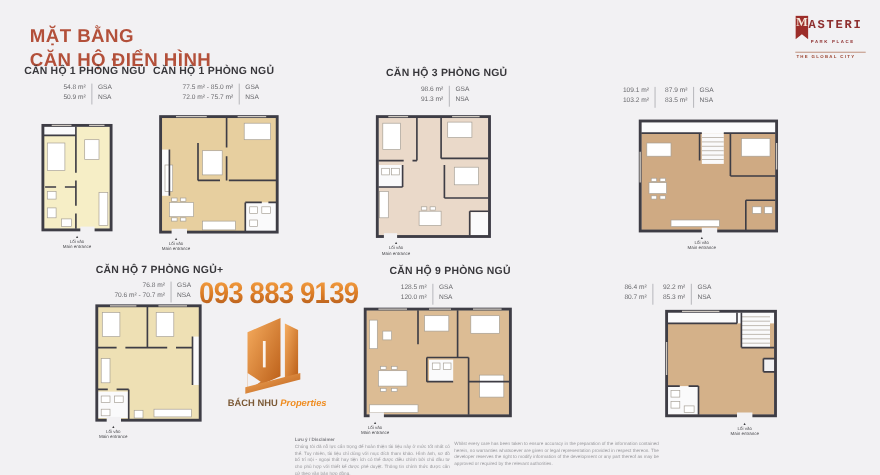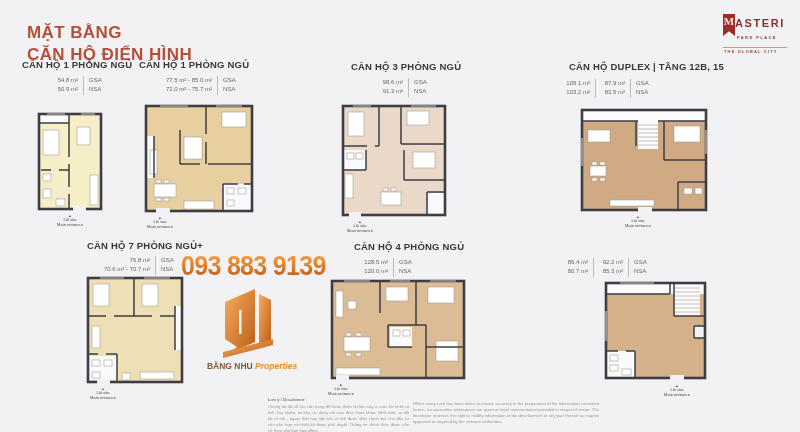--- a/index.html
+++ b/index.html
@@ -28,21 +28,21 @@
   .wm-icon{position:absolute;left:213px;top:282px;}
   .wm-label{position:absolute;left:200px;top:361px;width:104px;text-align:center;font-size:8.5px;
             font-weight:700;white-space:nowrap;}
   .wm-name{color:#7c5a36;}
   .wm-prop{color:#ef8c1f;font-style:italic;}
   .masteri{position:absolute;left:723px;top:14px;width:66px;color:#8e2f2f;}
   .m-row{display:flex;align-items:flex-start;}
   .m-flag{width:12px;height:22px;background:#9c2d29;clip-path:polygon(0 0,100% 0,100% 100%,50% 78%,0 100%);
           color:#f6e9dc;font-family:"Liberation Serif",serif;font-size:11px;font-weight:700;
           text-align:center;line-height:15px;}
-  .m-rest{font-family:Liberation Sans, sans-serif;font-size:11px;font-weight:700;letter-spacing:1.6px;
+  .m-rest{font-family:Liberation Mono, monospace;font-size:11px;font-weight:700;letter-spacing:1.6px;
           padding-top:3px;color:#8e2f2f;white-space:nowrap;}
   .m-sub{font-size:6px;transform:scale(.66);transform-origin:0 0;letter-spacing:2.2px;
          margin:0 0 0 14px;white-space:nowrap;color:#8e2f2f;font-weight:700;}
   .m-rule{border-top:1px solid #c49a88;margin-top:5px;width:64px;}
   .m-tag{font-size:6px;transform:scale(.66);transform-origin:0 0;letter-spacing:1.8px;
          margin:2px 0 0 1px;white-space:nowrap;color:#9c4632;font-weight:700;}
   .tinyblock{position:absolute;font-size:7px;color:#98989c;line-height:1.45;
              transform:scale(.6);transform-origin:0 0;text-align:justify;}
   .tinyhead{display:block;font-weight:700;color:#7e7e83;margin-bottom:1px;}
 </style>
@@ -178,21 +178,20 @@
       <path class="win" d="M12 2 H30 M70 2 H95"></path>
     </g>
     <rect x="8" y="108" width="12" height="5" fill="#f2f1f3"></rect>
   </svg>
   <div class="entr" style="left:328px;top:220px">
     <div class="tri">▲</div>
     <div>Lối vào</div>
     <div>Main entrance</div>
   </div>
 
-  <div class="uhead" style="left:569px;top:61px">CĂN HỘ DUPLEX |  TẦNG 12B, 15</div>
   <div class="specs" style="left:562px;top:79px">
     <div class="col vals" style="width:28px">
       <span>109.1 m²</span>
       <span>103.2 m²</span>
     </div>
     <div class="col vals sep" style="width:24px">
       <span>87.9 m²</span>
       <span>83.5 m²</span>
     </div>
     <div class="col sep">
@@ -262,21 +261,21 @@
       <path class="win" d="M14 2 H38 M58 2 H84"></path>
     </g>
     <rect x="11" y="103" width="13" height="5" fill="#f2f1f3"></rect>
   </svg>
   <div class="entr" style="left:71px;top:387px">
     <div class="tri">▲</div>
     <div>Lối vào</div>
     <div>Main entrance</div>
   </div>
 
-  <div class="uhead" style="left:354px;top:241px">CĂN HỘ 4 PHÒNG NGỦ</div>
+  <div class="uhead" style="left:354px;top:241px">CĂN HỘ 9 PHÒNG NGỦ</div>
   <div class="specs" style="left:358px;top:258px">
     <div class="col vals" style="width:30px">
       <span>128.5 m²</span>
       <span>120.0 m²</span>
     </div>
     <div class="col sep">
       <span>GSA</span>
       <span>NSA</span>
     </div>
   </div>
@@ -360,21 +359,21 @@
           <stop offset="1" stop-color="#b95c16"></stop>
       </linearGradient>
     </defs>
     <polygon points="12,20 42,7 42,60 12,73" fill="url(#wmg)"></polygon>
     <polygon points="12,73 12,57 24,65" fill="#f2f1f3"></polygon>
     <rect x="26" y="28" width="2.5" height="24" fill="#ffffff" opacity="0.9"></rect>
     <polygon points="46,12 58,18 58,60 46,66" fill="url(#wmg)"></polygon>
     <polygon points="10,70 60,57 60,63 10,76" fill="url(#wmg)"></polygon>
   </svg>
   <div class="wm-label">
-    <span class="wm-name">BẰNG NHU</span>
+    <span class="wm-name">BÁCH NHU</span>
     <span class="wm-prop">Properties</span>
   </div>
 
   <div class="tinyblock" style="left:268px;top:397px;width:235px">
     <span class="tinyhead">Lưu ý / Disclaimer</span>
     <span>Chúng tôi đã nỗ lực cẩn trọng để hoàn thiện tài liệu này ở mức tốt nhất có thể. Tuy nhiên, tài liệu chỉ dùng với mục đích tham khảo. Hình ảnh, sơ đồ bố trí nội - ngoại thất hay tiện ích có thể được điều chỉnh bởi chủ đầu tư cho phù hợp với thiết kế được phê duyệt. Thông tin chính thức được căn cứ theo văn bản hợp đồng.</span>
   </div>
   <div class="tinyblock" style="left:413px;top:401px;width:310px">
     <span>Whilst every care has been taken to ensure accuracy in the preparation of the information contained herein, no warranties whatsoever are given or legal representation provided in respect thereon. The developer reserves the right to modify information of the development or any part thereof as may be approved or required by the relevant authorities.</span>
   </div>

